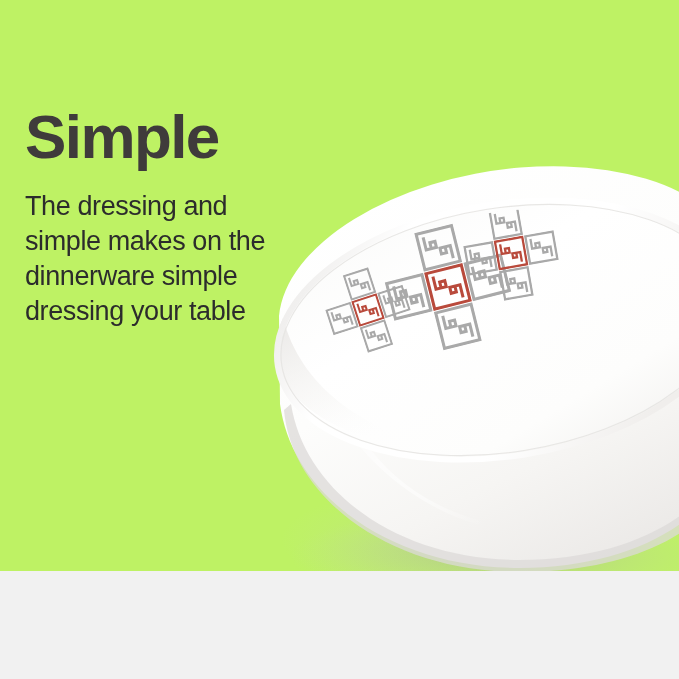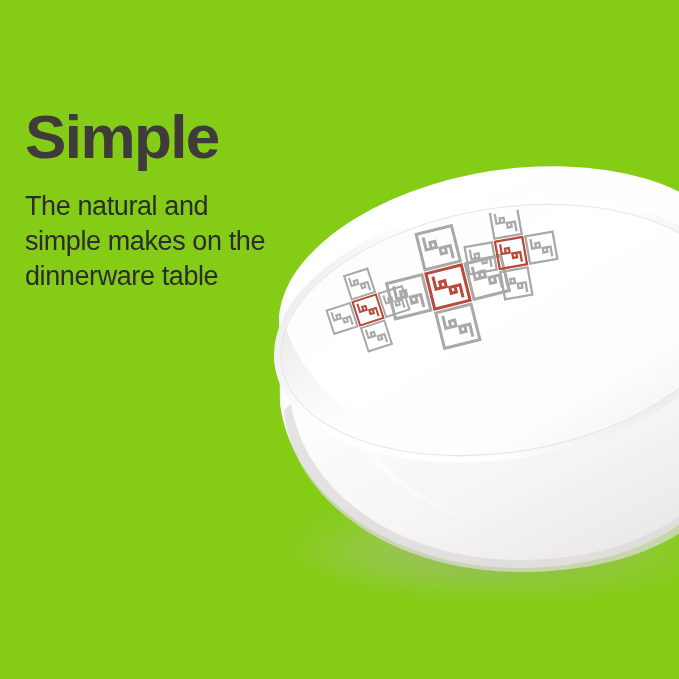--- a/index.html
+++ b/index.html
@@ -7,22 +7,22 @@
     margin: 0;
     padding: 0;
     background: #f1f1f1;
   }
   body {
     font-family: "Liberation Sans", sans-serif;
   }
   #canvas {
     position: relative;
     width: 679px;
-    height: 679px;
-    background: #84cc16;
+    height: 571px;
+    background: #bef264;
     overflow: hidden;
   }
 
   
   .copy-block {
     position: absolute;
     left: 25px;
     top: 103px;
     width: 330px;
     z-index: 40;
@@ -195,19 +195,20 @@
 
       </g>
     </svg>
   </div>
 
   <div class="copy-block">
     <h1 class="headline">
       <span class="hl-line">Simple</span>
     </h1>
     <p class="subcopy">
-      <span class="sc-line">The natural and</span>
+      <span class="sc-line">The dressing and</span>
       <span class="sc-line">simple makes on the</span>
-      <span class="sc-line">dinnerware table</span>
+      <span class="sc-line">dinnerware simple</span>
+      <span class="sc-line">dressing your table</span>
     </p>
   </div>
 
 </div>
 
 </body></html>

